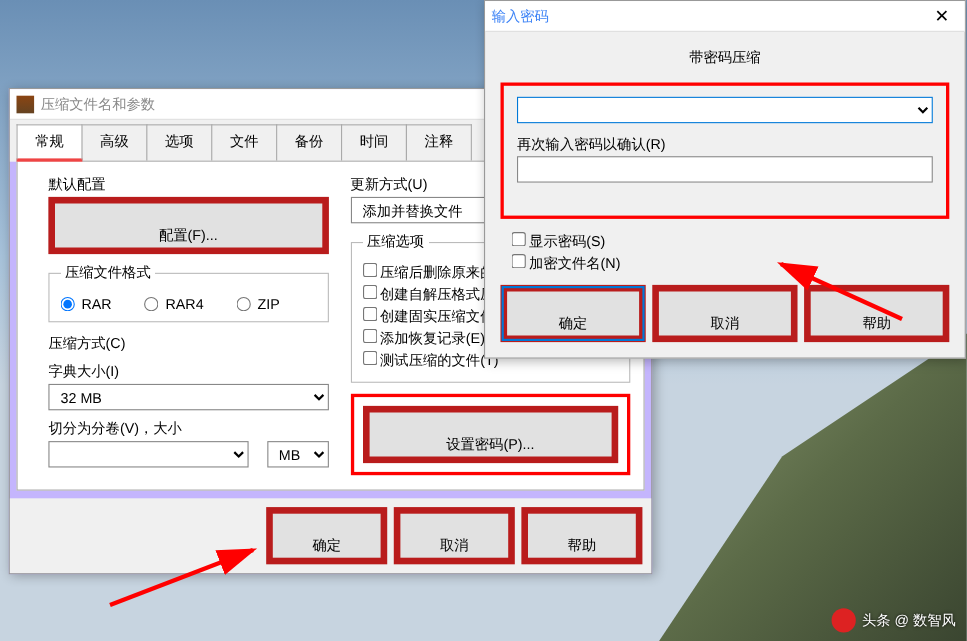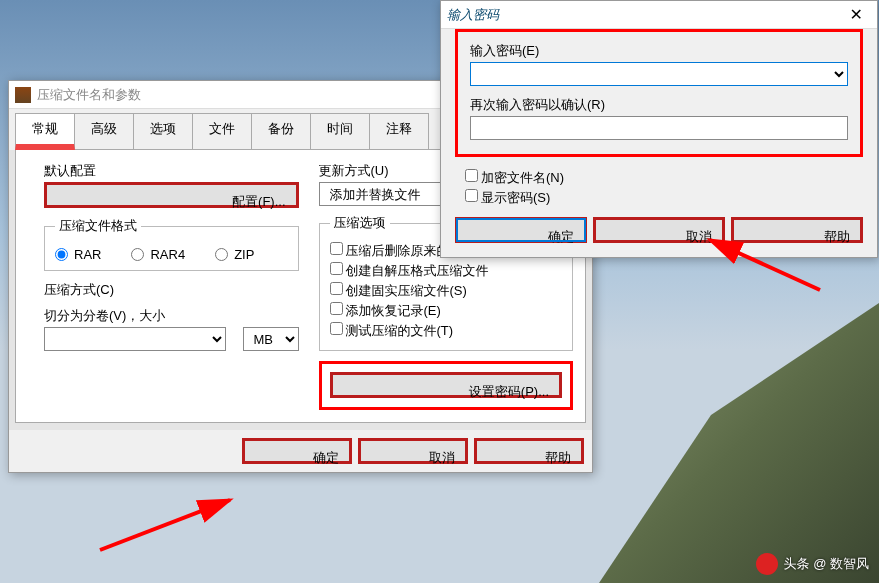--- a/index.html
+++ b/index.html
@@ -1,55 +1,55 @@
 <!DOCTYPE html>
 <html><head>
 <meta charset="utf-8">
 <style>
   * { box-sizing: border-box; margin: 0; padding: 0; font-family: "Microsoft YaHei", sans-serif; font-size: 13px; }
   body { width: 879px; height: 583px; position: relative; overflow: hidden; background: linear-gradient(to bottom, #6a8fb5 0%, #a8c3db 40%, #c7d4e0 60%); }
   .desktop-img { position: absolute; right: 0; bottom: 0; width: 280px; height: 280px; background: linear-gradient(to bottom right, #8a9970 0%, #5c6b48 50%, #3a4530 100%); clip-path: polygon(100% 0, 100% 100%, 0 100%, 40% 40%); }
 
-  .dialog { position: absolute; background: #e5e5e5; border: 1px solid #999; box-shadow: 2px 2px 10px rgba(0,0,0,0.3); }
+  .dialog { position: absolute; background: #c4b5fd; border: 1px solid #999; box-shadow: 2px 2px 10px rgba(0,0,0,0.3); }
   .titlebar { height: 28px; display: flex; align-items: center; padding: 0 6px; background: #fff; border-bottom: 1px solid #ddd; }
   .titlebar .icon { width: 16px; height: 16px; margin-right: 6px; background: linear-gradient(#8b4513,#654321); display: inline-block; }
   .titlebar .title { flex: 1; color: #888; }
   .close-x { font-size: 16px; padding: 2px 8px; cursor: pointer; }
 
   
   .main-dialog { left: 8px; top: 80px; width: 585px; }
   .tabs { display: flex; padding: 4px 6px 0 6px; background: #f0f0f0; }
   .tab { padding: 6px 16px; border: 1px solid #aaa; border-bottom: none; background: #f0f0f0; cursor: pointer; margin-right: -1px; }
-  .tab.active { background: #fff; border-bottom: 6px solid #ef4444; position: relative; z-index: 1; }
+  .tab.active { background: #fff; border-bottom: 3px solid #ef4444; position: relative; z-index: 1; }
   .tab-content { background: #fff; border: 1px solid #aaa; margin: 0 6px 6px 6px; padding: 12px; position: relative; top: -1px; }
   .row { margin-bottom: 8px; }
   .row label { display: block; margin-bottom: 2px; }
   .fullwidth { width: 100%; }
   .txt { border: 1px solid #888; padding: 3px 6px; background: #fff; height: 24px; }
-  .btn { border: 3px solid #b91c1c; background: #e1e1e1; padding: 8px 10px; min-width: 80px; text-align: right; cursor: pointer; height: 26px; }
+  .btn { border: 6px solid #b91c1c; background: #e1e1e1; padding: 20px 10px; min-width: 80px; text-align: center; cursor: pointer; height: 26px; }
   .sel { border: 1px solid #888; background: #fff; padding: 2px 6px; height: 24px; }
   .two-col { display: flex; gap: 20px; margin-left: 16px; }
   .col { flex: 1; }
   fieldset { border: 1px solid #bbb; padding: 8px 10px; margin-bottom: 10px; }
   legend { padding: 0 4px; }
   .radio-row { display: flex; gap: 30px; margin-top: 4px; }
   .radio-row label { display: flex; align-items: center; gap: 3px; }
   input[type=radio], input[type=checkbox] { margin-right: 3px; }
   .checklist label { display: block; margin: 2px 0; }
   .red-box { border: 3px solid #ff0000; }
   .pwd-btn-wrap { padding: 8px; }
   .pwd-btn { width: 100%; }
   .bottom-buttons { display: flex; justify-content: flex-end; gap: 6px; padding: 8px; background: #f0f0f0; }
   .split-row { display: flex; gap: 17px; }
   .split-row .sel:first-child { flex: 1; }
 
   
   .pwd-dialog { left: 440px; top: 0; width: 438px; background: #f0f0f0; }
   .pwd-dialog .titlebar { background: #fff; color: #000; }
-  .pwd-dialog .titlebar .title { color: #0c4a6e; font-style: italic; }
+  .pwd-dialog .titlebar .title { color: #3b82f6; }
   .pwd-subtitle { text-align: center; padding: 14px 0; }
   .pwd-body { padding: 0 14px; }
   .pwd-red { border: 3px solid #ff0000; padding: 10px 12px 14px 12px; margin-bottom: 12px; }
   .pwd-red .row { margin-bottom: 10px; }
   .pwd-check { margin: 2px 0 2px 10px; display: block; }
   .organize-btn { width: 100%; margin: 18px 0; }
   .pwd-buttons { display: flex; gap: 6px; padding: 8px 14px 14px 14px; }
   .pwd-buttons .btn { flex: 1; }
   .pwd-buttons .btn.primary { outline: 2px solid #0078d7; outline-offset: -3px; }
 
@@ -100,20 +100,24 @@
             <label>
                 <input type="radio" name="fmt" style="">
                 <span>ZIP</span>
               </label>
           </div>
         </fieldset>
         <div class="row">
           <label>压缩方式(C)</label>
         </div>
         <div class="row">
+          <label>字典大小(I)</label>
+          <select class="sel fullwidth"><option>32 MB</option></select>
+        </div>
+        <div class="row">
           <label>切分为分卷(V)，大小</label>
           <div class="split-row">
             <select class="sel"><option></option></select>
             <select class="sel" style="width:56px"><option>MB</option></select>
           </div>
         </div>
       </div>
       <div class="col">
         <div class="row">
           <label>更新方式(U)</label>
@@ -138,33 +142,33 @@
     <button class="btn" style="min-width:110px">取消</button>
     <button class="btn" style="min-width:110px">帮助</button>
   </div>
 </div>
 
 <div class="dialog pwd-dialog">
   <div class="titlebar">
     <span class="title">输入密码</span>
     <span class="close-x">✕</span>
   </div>
+  <div class="pwd-subtitle">带密码压缩</div>
   <div class="pwd-body">
     <div class="pwd-red">
       <div class="row">
-        <label>输入密码(E)</label>
         <select class="sel fullwidth" style="border:1px solid #0078d7"><option></option></select>
       </div>
-      <div class="row" style="margin-bottom:0">
+      <div class="row" style="margin-bottom:16px">
         <label>再次输入密码以确认(R)</label>
         <input class="txt fullwidth" style="">
       </div>
     </div>
+    <label class="pwd-check"><input type="checkbox" style=""><span>显示密码(S)</span></label>
     <label class="pwd-check"><input type="checkbox" style=""><span>加密文件名(N)</span></label>
-    <label class="pwd-check"><input type="checkbox" style=""><span>显示密码(S)</span></label>
   </div>
   <div class="pwd-buttons">
     <button class="btn primary">确定</button>
     <button class="btn">取消</button>
     <button class="btn">帮助</button>
   </div>
 </div>
 
 <div class="arrow" style="left:90px; top:490px;">
   <svg width="160" height="70">

